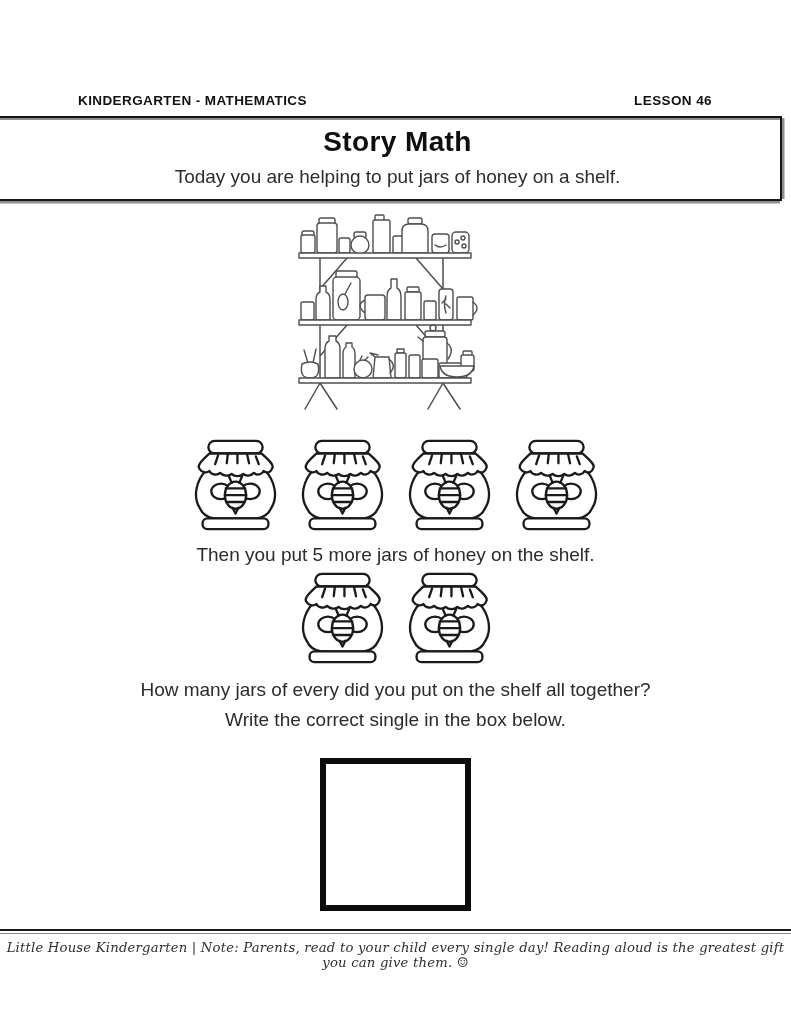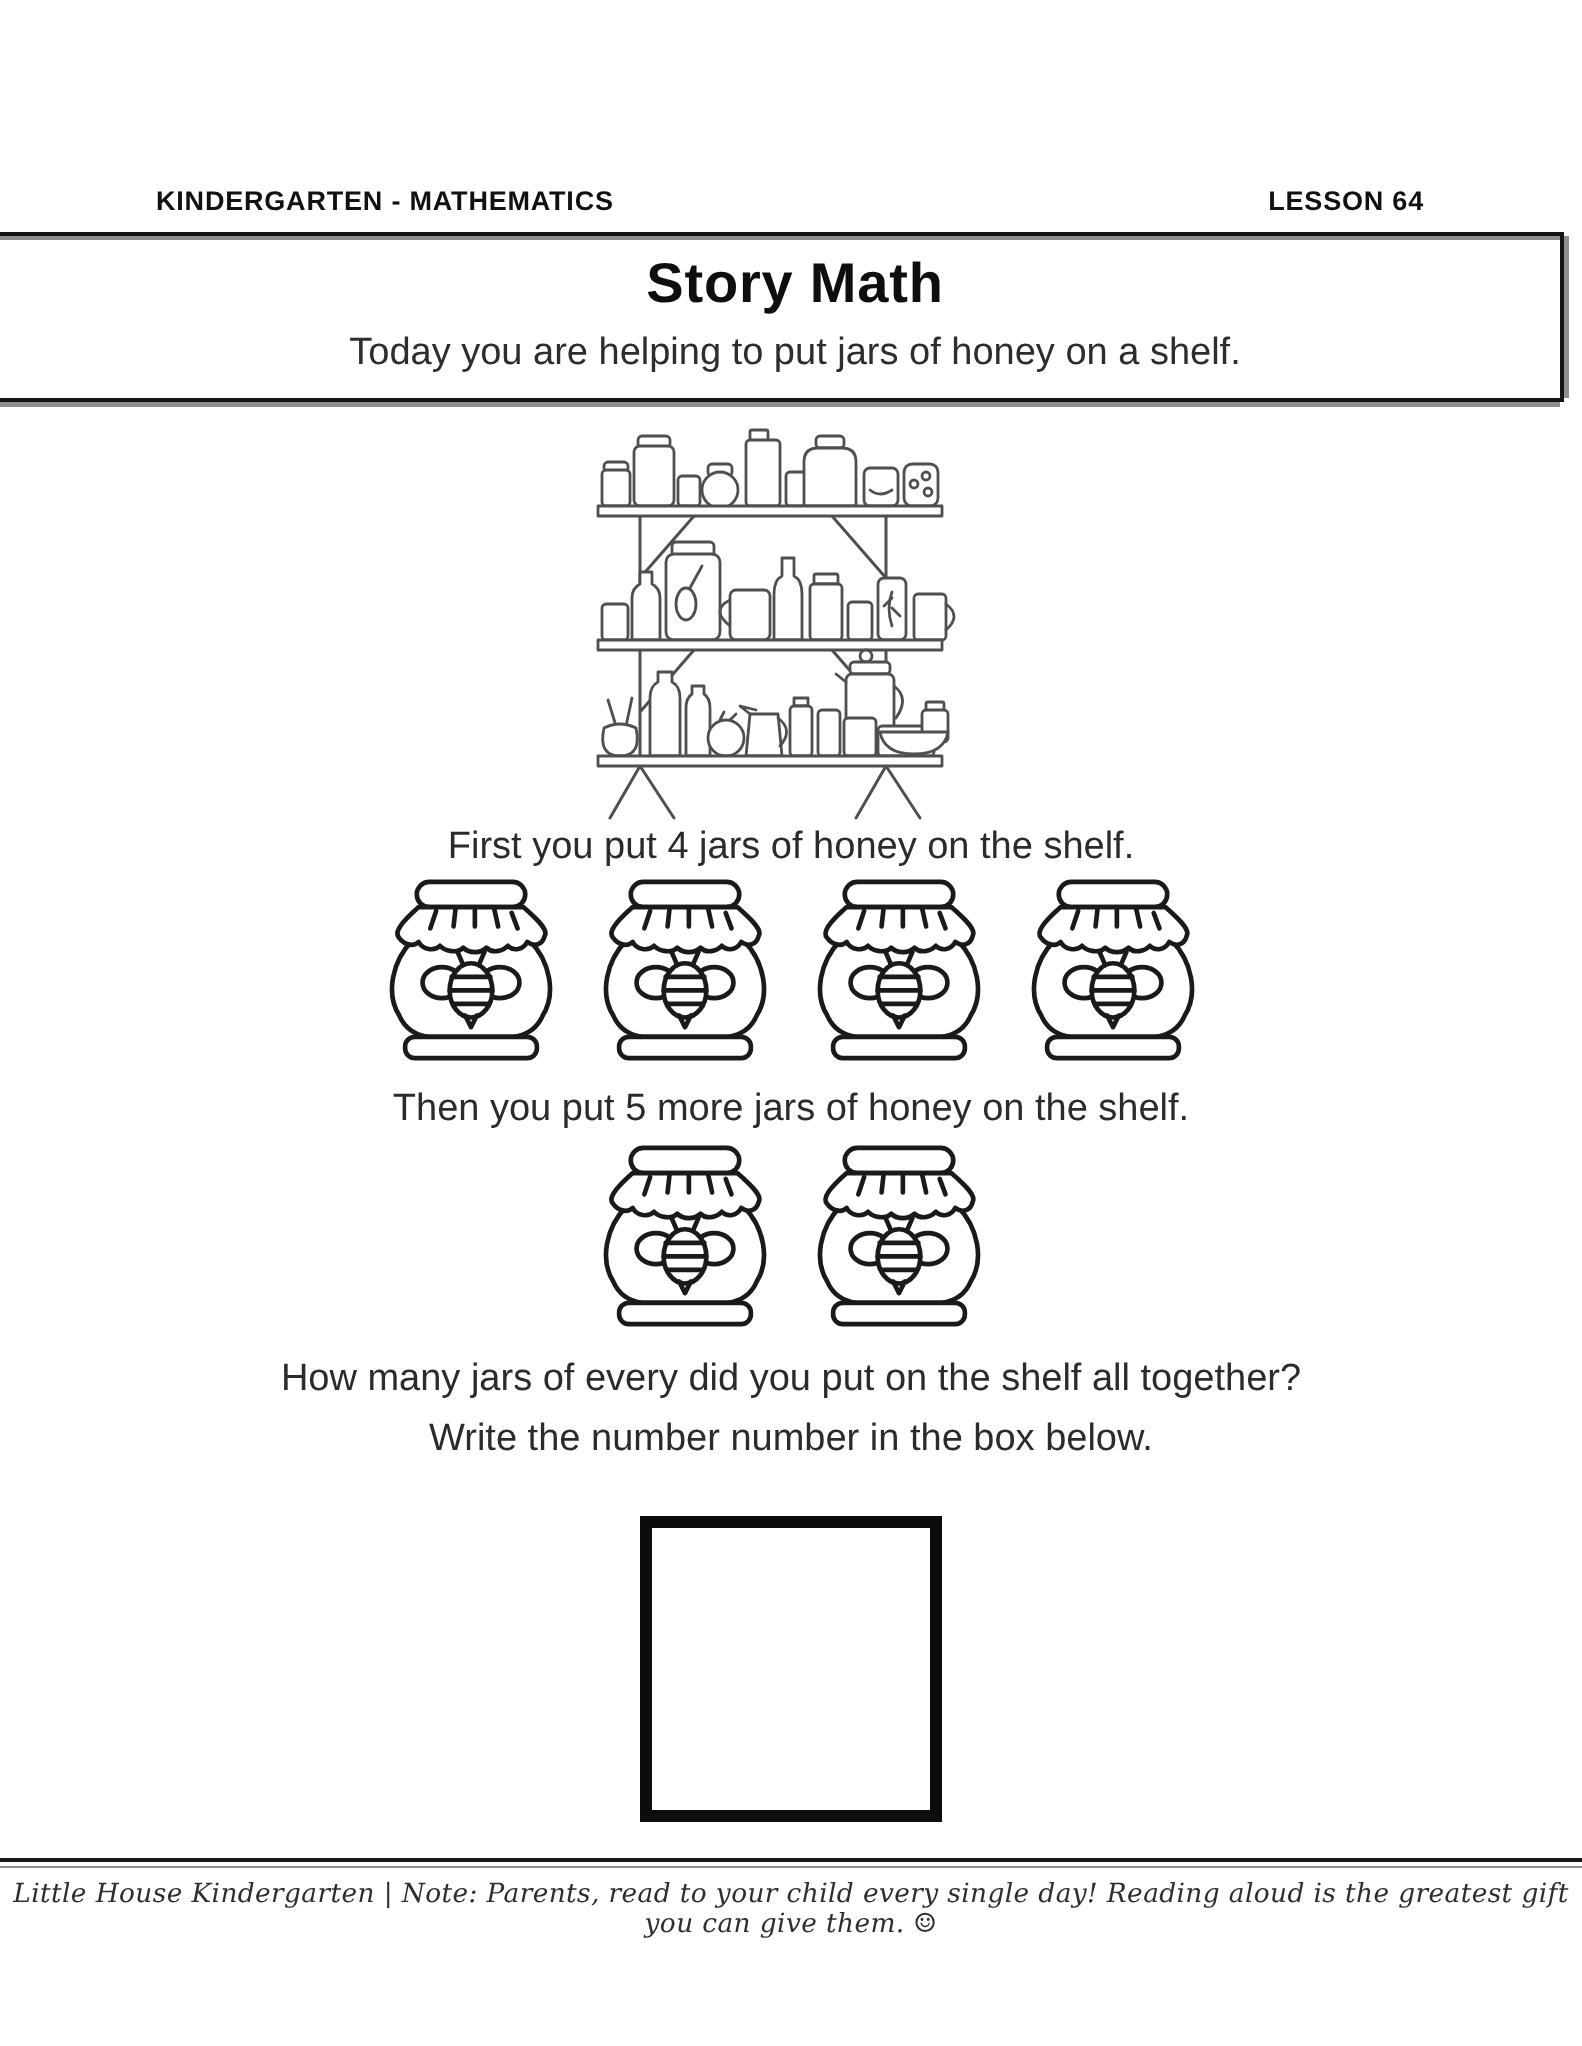--- a/index.html
+++ b/index.html
@@ -55,21 +55,21 @@
     font-family:"DejaVu Serif", serif; font-style:italic;
     font-size:13.2px; color:#2e2e2e; letter-spacing:0.2px;
   }
 </style>
 </head>
 <body>
 
 <div class="page">
 
   <div class="hdr hdr-left">KINDERGARTEN - MATHEMATICS</div>
-  <div class="hdr hdr-right">LESSON 64</div>
+  <div class="hdr hdr-right">LESSON 46</div>
 
   <div class="title-box">
     <div class="title-inner">
       <div class="page-title">Story Math</div>
       <div class="intro-text">Today you are helping to put jars of honey on a shelf.</div>
     </div>
   </div>
 
   <div class="shelf-wrap">
     <svg width="235" height="205" viewBox="0 0 235 205" aria-hidden="true">
@@ -143,21 +143,20 @@
           <rect x="141" y="152" width="16" height="19" rx="2"></rect>
           <rect x="182" y="144" width="9" height="5" rx="1"></rect>
             <rect x="180" y="148" width="13" height="16" rx="2"></rect>
           <path d="M159,159 Q161,170 176,170 Q191,170 193,159 Z"></path>
         </g>
         <rect x="18" y="171" width="172" height="5"></rect>
       </g>
     </svg>
   </div>
 
-  <div class="ws-text" id="step1-text">First you put 4 jars of honey on the shelf.</div>
   <div class="jar-row" id="jar-row-1">
 
       <svg class="jar" viewBox="0 0 100 96" aria-hidden="true">
         <g stroke="#1a1a1a" stroke-width="2.4" fill="#ffffff" stroke-linecap="round" stroke-linejoin="round">
           <path d="M20,32 C9,43 6,60 13,71 C16,78 21,81 28,82 L72,82 C79,81 84,78 87,71 C94,60 91,43 80,32"></path>
           <rect x="16" y="82" width="68" height="11" rx="5"></rect>
           <rect x="22" y="2" width="56" height="13" rx="6.5"></rect>
           <path d="M23,15 C14,23 10,28 13,31 C15,34 20,36 23,33 C25,37 31,38 34,35 C37,38 43,39 46,36 C49,39 55,39 58,36 C61,39 66,38 69,35 C72,38 77,37 79,33 C83,36 87,34 88,30 C90,27 85,22 77,15 Z"></path>
           <path fill="none" d="M32,17 L29,26 M42,16 L41,25 M52,16 L52,25 M62,16 L64,25 M71,18 L74,26"></path>
           <ellipse cx="35" cy="54" rx="10" ry="8"></ellipse>
@@ -248,20 +247,20 @@
           <ellipse cx="65" cy="54" rx="10" ry="8"></ellipse>
           <ellipse cx="50" cy="58" rx="11" ry="14"></ellipse>
           <path fill="none" d="M40,51 L60,51 M39,58 L61,58 M41,65 L59,65"></path>
           <path fill="none" d="M46,45 L43,38 M54,45 L57,38"></path>
           <path fill="none" d="M47,71 L50,77 L53,71"></path>
         </g>
       </svg>
     </div>
 
   <div class="ws-text" id="question-1">How many jars of every did you put on the shelf all together?</div>
-  <div class="ws-text" id="question-2">Write the number number in the box below.</div>
+  <div class="ws-text" id="question-2">Write the correct single in the box below.</div>
 
   <div class="answer-box"></div>
 
   <div class="footer-rule"></div>
   <div class="footer-note">Little House Kindergarten | Note: Parents, read to your child every single day! Reading aloud is the greatest gift you can give them. ☺</div>
 
 </div>
 
 </body></html>

